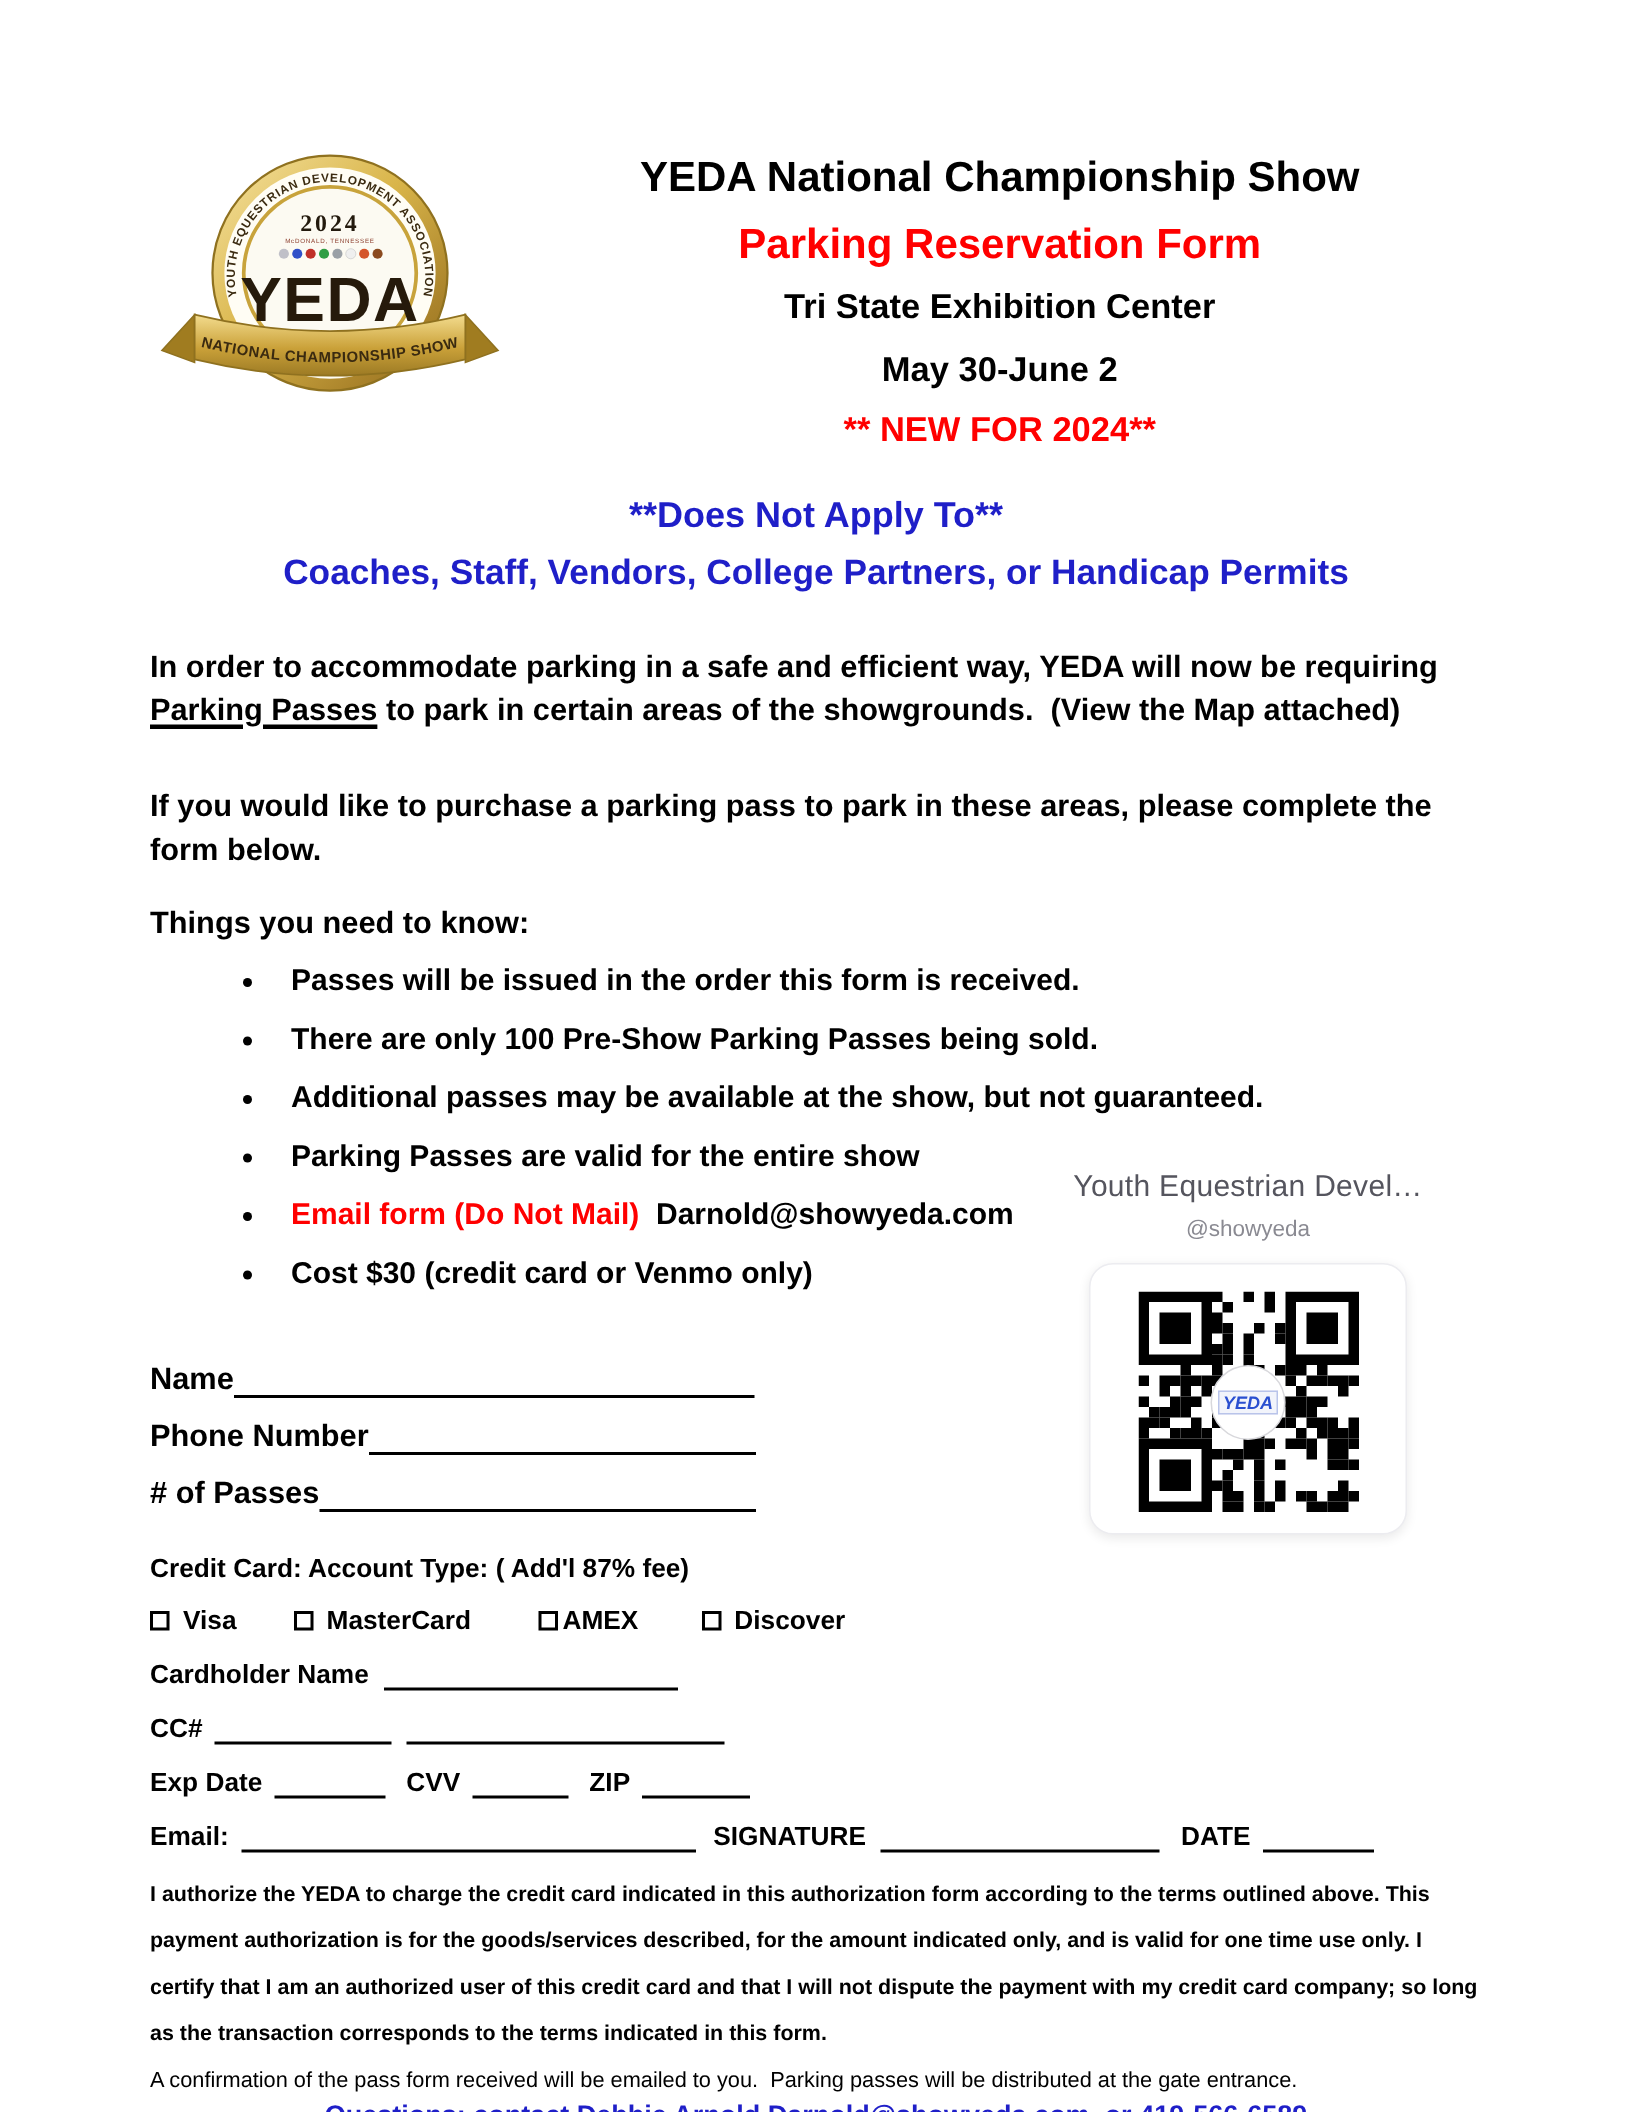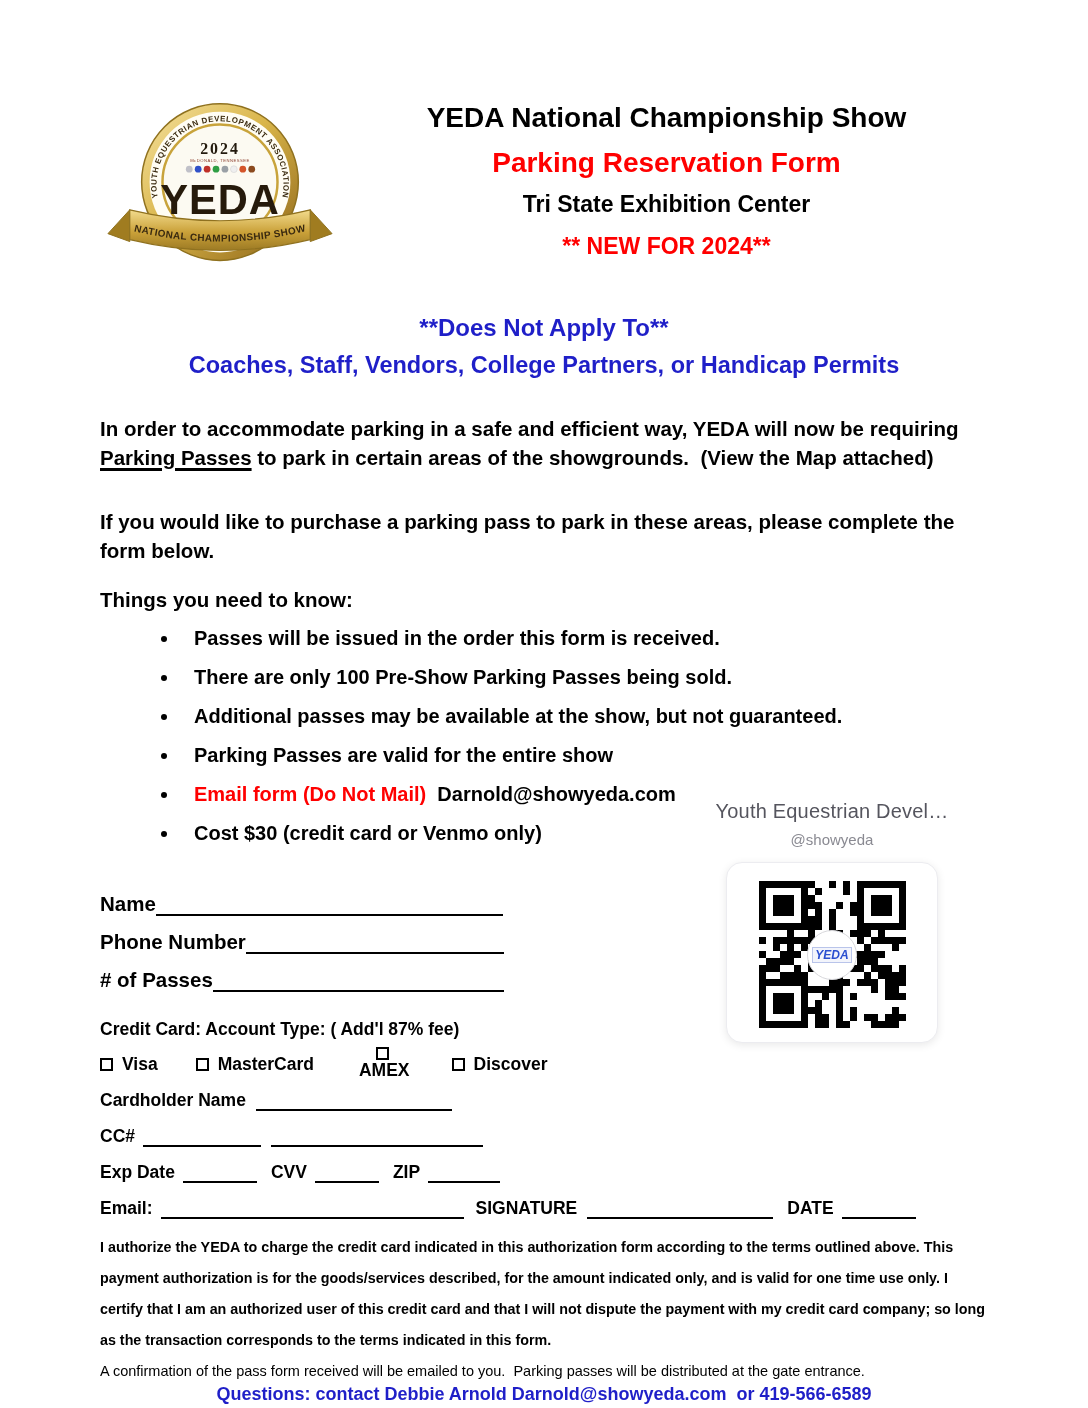--- a/index.html
+++ b/index.html
@@ -49,41 +49,41 @@
   .w-phone { width:258px; }
   .w-passes { width:291px; }
 
   
   .credit { margin-top:27px; font-weight:bold; }
   .credit-heading { font-size:17.5px; margin-bottom:13px; }
   .cb-row { display:flex; align-items:center; margin-bottom:11px; height:22px; }
   .opt { display:flex; align-items:center; font-size:17.5px; }
   .cb { display:inline-block; width:13px; height:13px; border:2px solid #000; margin-right:9px; background:#fff; }
   .opt.tight .cb { margin-right:3px; }
-  .gap1 { margin-right:38px; } .gap2 { margin-right:45px; } .gap3 { margin-right:42px;flex-direction:column; }
+  .gap1 { margin-right:38px; } .gap2 { margin-right:45px; } .gap3 { margin-right:42px; }
   .c-row { display:flex; align-items:flex-end; margin-bottom:11px; height:25px; font-size:17.5px; }
   .c-row .fill { height:15px; }
   .clabel { line-height:22px; }
   .w-card { width:196px; margin-left:10px; }
   .w-cc1 { width:118px; margin-left:8px; }
   .w-cc2 { width:212px; margin-left:10px; }
   .w-exp { width:74px; margin-left:8px; margin-right:14px; }
   .w-cvv { width:64px; margin-left:8px; margin-right:14px; }
   .w-zip { width:72px; margin-left:8px; }
   .w-email { width:303px; margin-left:8px; margin-right:12px; }
   .w-sig { width:186px; margin-left:10px; margin-right:14px; }
   .w-date { width:74px; margin-left:8px; }
 
   
   .auth { margin-top:13px; font-size:14.3px; font-weight:bold; line-height:31px; max-width:905px; }
   .confirm { margin-top:7px; font-size:14.5px; font-weight:normal; }
   .questions { margin-top:5px; font-size:18px; font-weight:bold; color:var(--blue); text-align:center; }
 
   
-  .venmo-block { position:absolute; left:700px; top:800px; width:264px; text-align:center; }
+  .venmo-block { position:absolute; left:700px; top:780px; width:264px; text-align:center; }
   .v-name { font-size:20px; color:#55555e; letter-spacing:0.2px; }
   .v-handle { font-size:15px; color:#8a8a92; margin-top:8px; }
   .v-card { margin:14px auto 0; width:212px; background:#fff; border:1px solid #ececf0;
             border-radius:16px; box-shadow:0 2px 8px rgba(0,0,0,0.09); padding:18px 0 14px; }
   .qr-wrap { position:relative; width:147px; height:147px; margin:0 auto; }
   .qr-logo { position:absolute; left:50%; top:50%; width:50px; height:50px; transform:translate(-50%,-50%);
              background:#fff; border:1px solid #d8d8dc; border-radius:50%;
              display:flex; align-items:center; justify-content:center; }
   .qr-logo span { font-size:12px; font-weight:bold; font-style:italic; color:#2a4fd0;
                   border:1px solid #b9c4ea; padding:0 2px; background:#f2f4fb; }
@@ -137,20 +137,21 @@
           <path d="M30,112 Q121,134 212,112 L212,142 Q121,164 30,142 Z" fill="url(#gold2)" stroke="#8f711f" stroke-width="1.2"></path>
           <text font-size="10" font-weight="bold" letter-spacing="0.4" fill="#3a2a10">
             <textPath href="#ribbonArc" startOffset="50%" text-anchor="middle">NATIONAL CHAMPIONSHIP SHOW</textPath>
           </text>
         </svg>
       </div>
       <div class="titles">
         <div class="t1">YEDA National Championship Show</div>
         <div class="t2">Parking Reservation Form</div>
         <div class="t3">Tri State Exhibition Center</div>
+        <div class="t4">May 30-June 2</div>
         <div class="t5">** NEW FOR 2024**</div>
       </div>
     </div>
 
     <div class="notice">
       <div class="n1">**Does Not Apply To**</div>
       <div class="n2">Coaches, Staff, Vendors, College Partners, or Handicap Permits</div>
     </div>
 
     <p class="intro pre"><span>In order to accommodate parking in a safe and efficient way, YEDA will now be requiring </span><span class="u">Parking Passes</span><span> to park in certain areas of the showgrounds.  (View the Map attached)</span></p>

